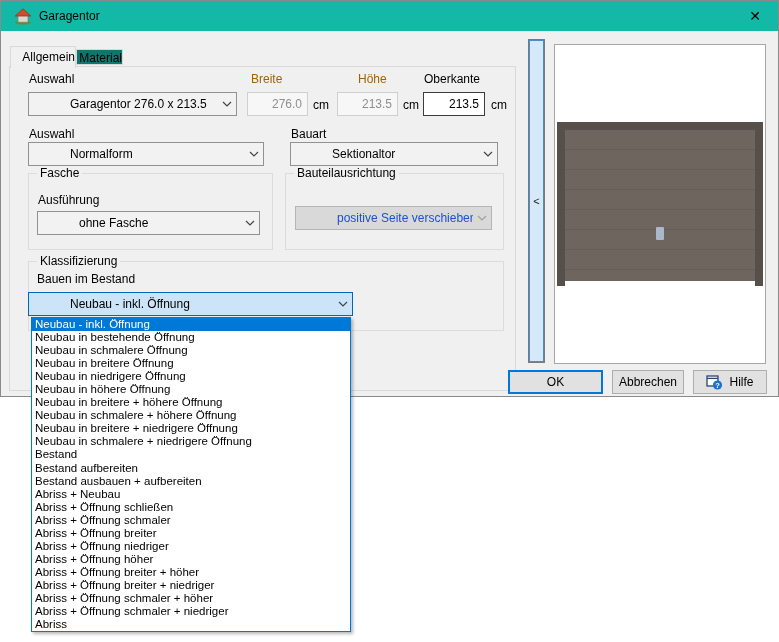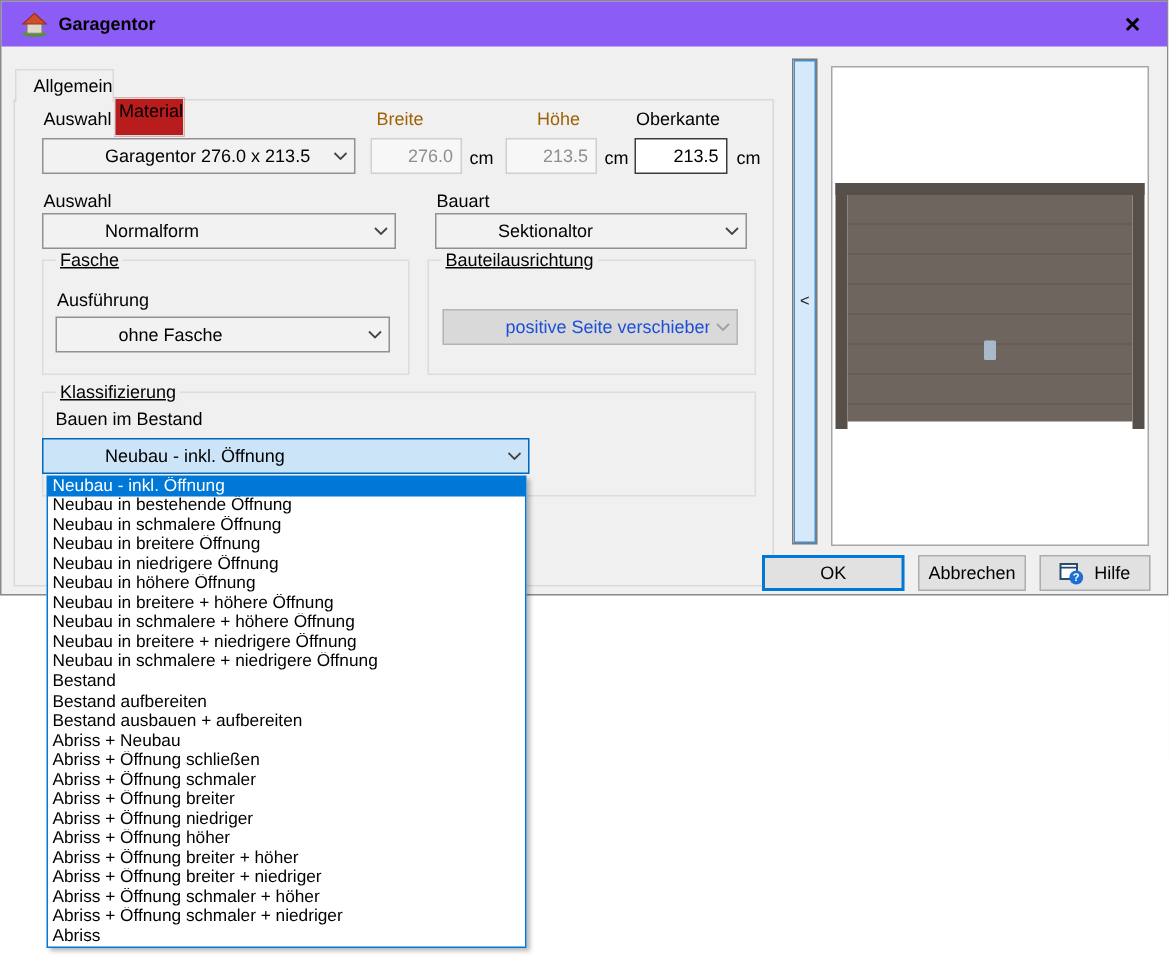--- a/index.html
+++ b/index.html
@@ -1,45 +1,45 @@
 <!DOCTYPE html>
 <html><head>
 <meta charset="utf-8">
 <style>
   html,body{margin:0;padding:0;}
   .stage{position:relative;width:779px;height:642px;background:#ffffff;overflow:hidden;
          font-family:"Liberation Sans",sans-serif;font-size:12px;color:#000;}
   .dialog{position:absolute;left:0;top:0;width:777px;height:395px;background:#f0f0f0;
           border:1px solid #8a8a8a;}
-  .titlebar{position:absolute;left:0;top:0;width:100%;height:30px;background:#8b5cf6;font-weight:bold;}
+  .titlebar{position:absolute;left:0;top:0;width:100%;height:30px;background:#14b8a6;}
   .title-icon{position:absolute;left:13px;top:6px;width:18px;height:18px;}
   .title-text{position:absolute;left:38px;top:8px;font-size:12px;}
   .close-btn{position:absolute;right:8px;top:4px;width:30px;height:22px;display:flex;
              align-items:center;justify-content:center;font-size:14px;color:#000;cursor:default;}
   
   .tabpage{position:absolute;left:8px;top:65px;width:505px;height:323px;background:#f0f0f0;
            border:1px solid #d9d9d9;}
   .tab{position:absolute;border:1px solid #d9d9d9;text-align:right;box-sizing:border-box;}
   .tab.active{left:9px;top:45px;width:66px;height:22px;background:#f0f0f0;border-bottom:none;
               z-index:3;line-height:20px;}
-  .tab.inactive{left:75px;top:64px;width:47px;height:26px;background:#b91c1c;line-height:17px;z-index:2;}
+  .tab.inactive{left:75px;top:48px;width:47px;height:16px;background:#0f766e;line-height:17px;z-index:2;}
   
   .lbl{position:absolute;white-space:nowrap;}
   .lbl.dim{color:#a16207;}
   .combo{position:absolute;height:24px;box-sizing:border-box;background:#f2f2f2;
          border:1px solid #919191;display:flex;align-items:center;padding:0 4px 0 5px;}
   .combo .val{flex:1;white-space:nowrap;overflow:hidden;margin-left:36px;}
   .combo .chev{flex:0 0 auto;margin-left:4px;display:flex;align-items:center;}
   .combo.disabled{background:#d9d9d9;border-color:#b5b5b5;color:#1d4ed8;}
   .combo.focused{background:#cce4f7;border-color:#0067c0;}
   .tbox{position:absolute;height:24px;box-sizing:border-box;border:1px solid #cfcfcf;
         background:#f7f7f7;color:#8f8f8f;text-align:right;padding:4px 5px 0 2px;}
   .tbox.active{background:#ffffff;color:#000;border:1px solid #3c3c3c;}
   .group{position:absolute;border:1px solid #dcdcdc;box-sizing:border-box;}
-  .group > .gl{position:absolute;left:8px;top:-8px;background:#f0f0f0;padding:0 3px;white-space:nowrap;text-decoration:underline;}
+  .group > .gl{position:absolute;left:8px;top:-8px;background:#f0f0f0;padding:0 3px;white-space:nowrap;}
   
   .listbox{position:absolute;left:31px;top:317px;width:320px;height:315px;background:#ffffff;
            border:1px solid #0078d7;box-sizing:border-box;display:flex;flex-direction:column;
            z-index:10;box-shadow:2px 2px 3px rgba(0,0,0,0.28);}
   .listbox .li{flex:1 1 auto;font-size:11.5px;line-height:12.9px;padding-left:3px;white-space:nowrap;
                overflow:hidden;}
   .listbox .li.sel{background:#0078d7;color:#ffffff;}
   
   .collapse-strip{position:absolute;left:527px;top:38px;width:17px;height:324px;box-sizing:border-box;
                   background:#d6e9fb;border:1px solid #7a7a7a;box-shadow:inset 0 0 0 1px #4b8ec7;

